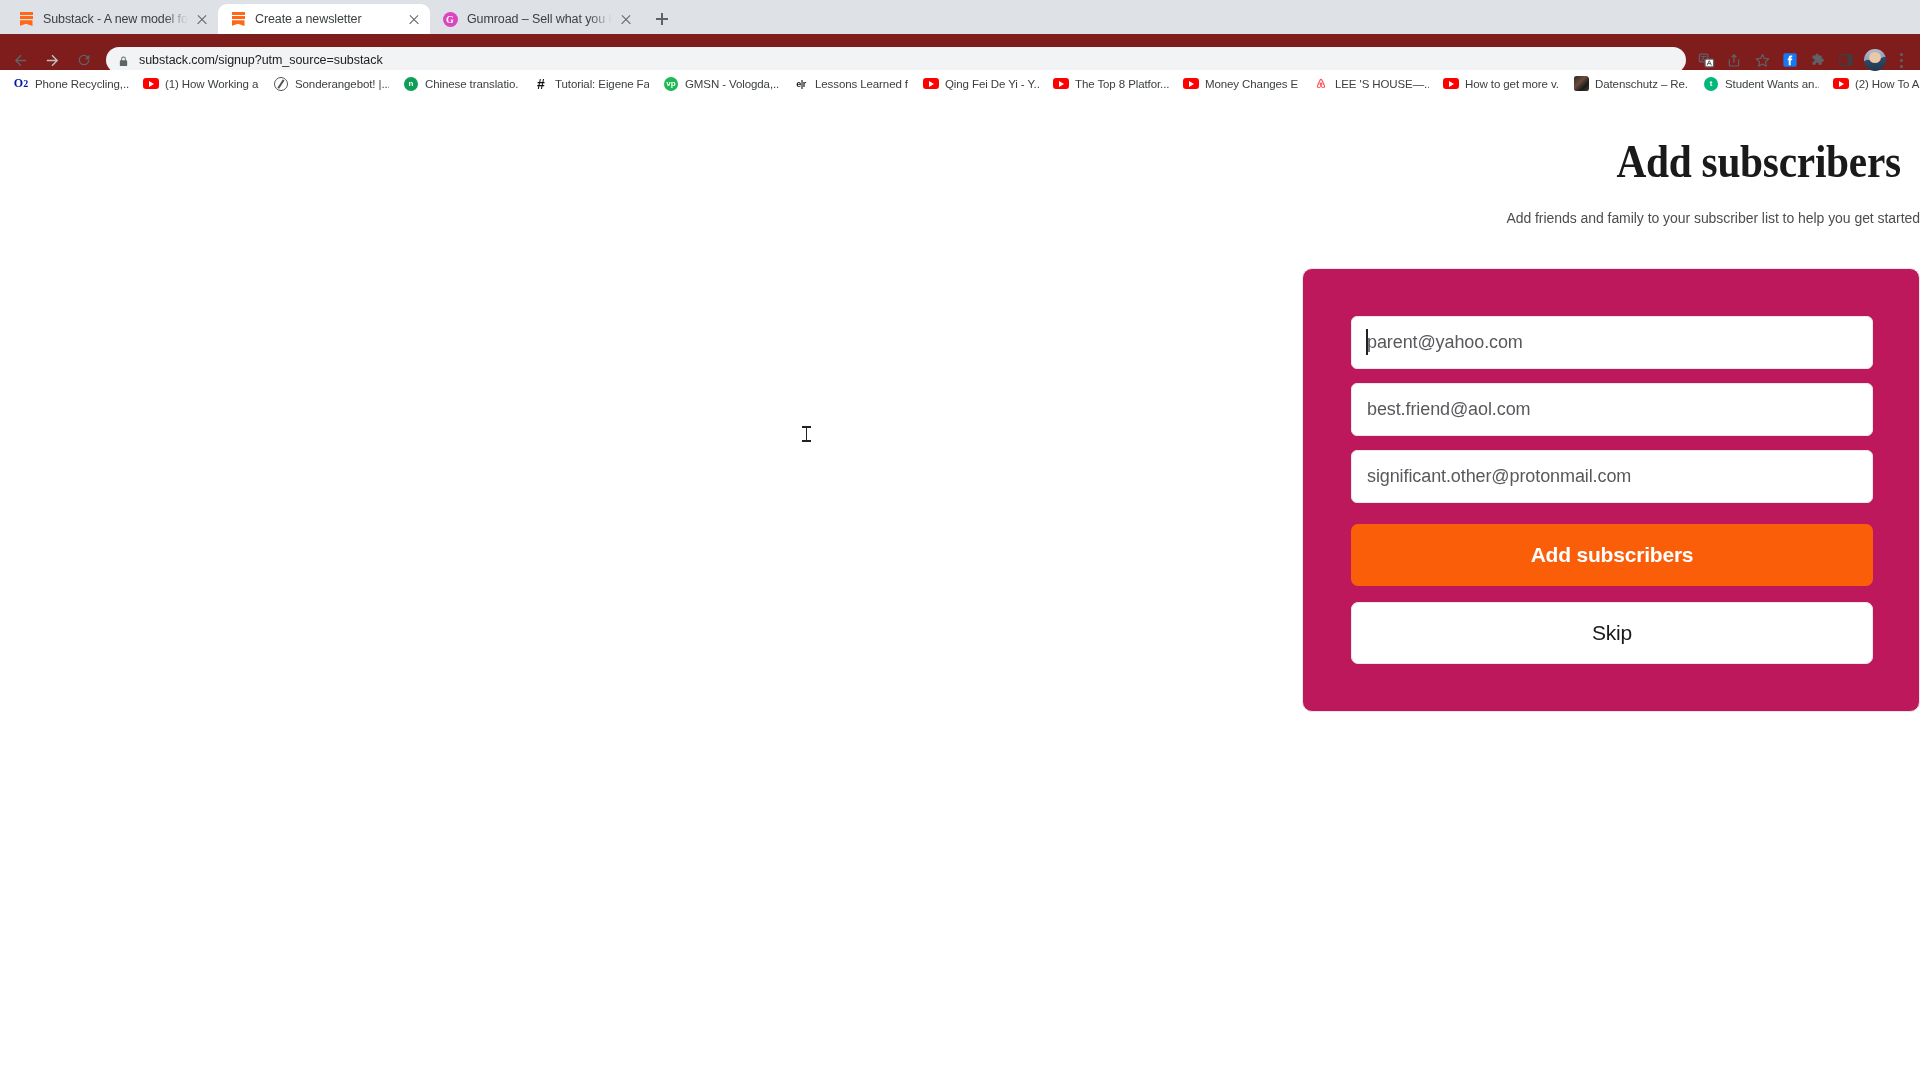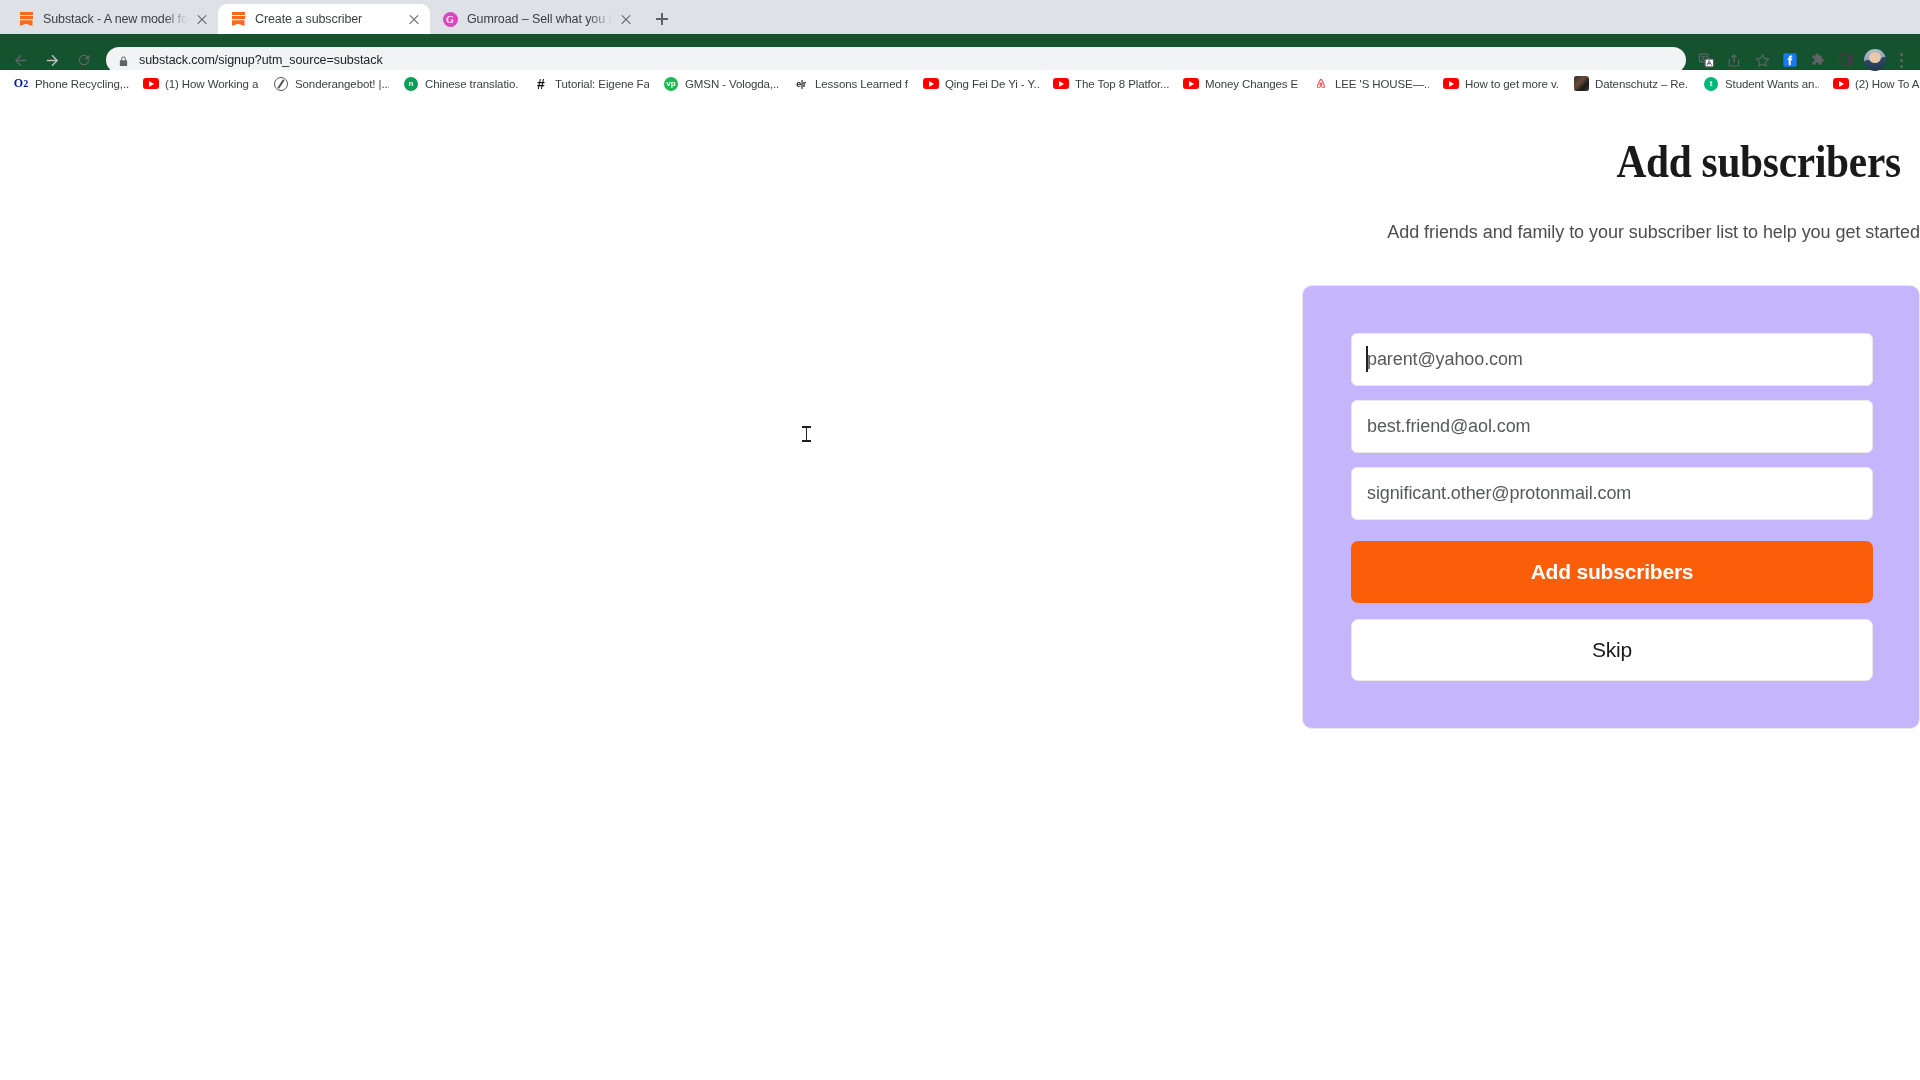--- a/index.html
+++ b/index.html
@@ -113,21 +113,21 @@
     width: 15px; height: 15px; border-radius: 50%;
     background: #d946c0;
     color: #fff; font-size: 10px; font-weight: bold;
     display: flex; align-items: center; justify-content: center;
     font-family: "Liberation Serif", serif;
   }
 
   
   .toolbar {
     height: 36px;
-    background: #14532d;
+    background: #7f1d1d;
     display: flex;
     align-items: center;
     padding: 16px 8px 0 4px;
     flex: 0 0 36px;
   }
   .nav-btn {
     width: 28px; height: 28px;
     margin: 0 2px;
     display: flex; align-items: center; justify-content: center;
     border-radius: 50%;
@@ -256,33 +256,33 @@
   .page-title {
     font-family: "Liberation Serif", serif;
     font-size: 47px;
     font-weight: bold;
     color: #1a1a1a;
     letter-spacing: -0.3px;
     line-height: 1.1;
     transform: scaleX(0.88);
   }
   .page-subtitle {
-    margin-top: 34px;
-    font-size: 18px;
+    margin-top: 22px;
+    font-size: 14px;
     color: #4d4d4d;
     font-weight: 400;
     letter-spacing: -0.05px;
   }
 
   .card {
     margin-top: 42px;
     width: 618px;
     border: 1px solid #ebe7e7;
     border-radius: 10px;
-    background: #c4b5fd;
+    background: #be185d;
     padding: 47px 48px 47px 48px;
     display: flex;
     flex-direction: column;
     gap: 14px;
     box-shadow: 0 0 0 0 rgba(0,0,0,0);
   }
 
   .email-input {
     width: 522px;
     height: 53px;
@@ -381,21 +381,21 @@
     </div>
 
     <div class="tab active">
       <span class="tab-favicon">
         <span class="sub-fav">
             <i></i>
             <i></i>
             <i></i>
           </span>
       </span>
-      <span class="tab-title">Create a subscriber</span>
+      <span class="tab-title">Create a newsletter</span>
       <span class="tab-close"></span>
     </div>
 
     <div class="tab inactive">
       <span class="tab-favicon">
         <span class="gum-fav">G</span>
       </span>
       <span class="tab-title">Gumroad – Sell what you know</span>
       <span class="tab-close"></span>
     </div>

